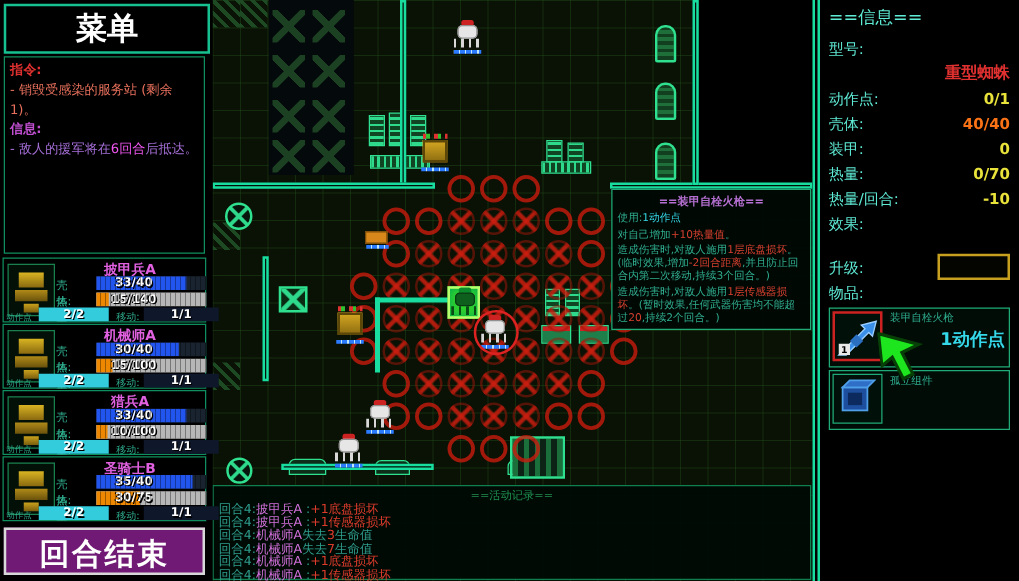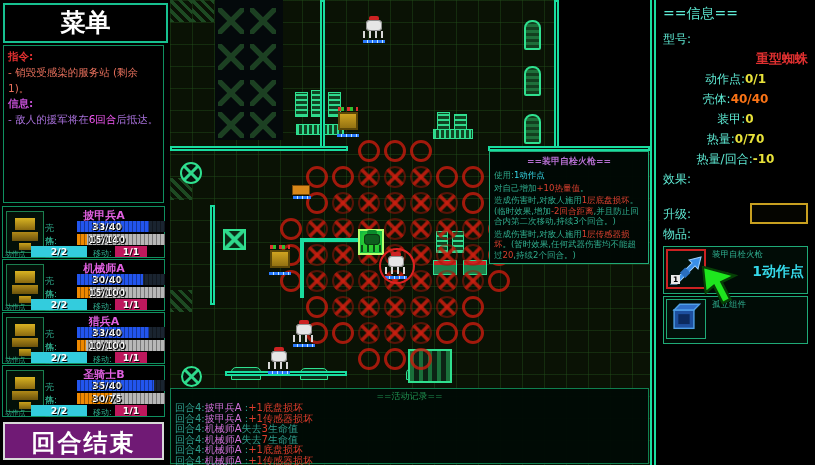--- a/index.html
+++ b/index.html
@@ -36,21 +36,21 @@
   .bar.heat{background:#b7b7b7;}
   .bar.heat .fill{background:#ee8800;}
   .bar.stripes:after{content:"";position:absolute;inset:0;
        background:repeating-linear-gradient(90deg,transparent 0 3px,rgba(0,0,0,.35) 3px 4px);}
   .ubottom{position:absolute;left:2px;top:39px;width:159px;height:11px;font-size:8px;color:#2fae8f;}
   .tinylbl{position:absolute;left:0;top:2px;transform:scale(.85);transform-origin:left;}
   .apbar{position:absolute;left:26px;top:0;width:56px;height:11px;background:#33ccdd;}
   .apbar span,.mvbar span{position:absolute;inset:0;text-align:center;color:#fff;font-size:9.5px;
         font-weight:bold;text-shadow:1px 1px 0 #000;line-height:11px;}
   .mvlbl{position:absolute;left:88px;top:2px;}
-  .mvbar{position:absolute;left:110px;top:0;width:32px;height:11px;background:#be185d;}
+  .mvbar{position:absolute;left:110px;top:0;width:60px;height:11px;background:#0f172a;}
   #end-turn{position:absolute;left:3px;top:422px;width:161px;height:38px;border:2px solid #d8d8d8;
             background:#701a75;color:#fff;font-size:24px;font-weight:bold;text-align:center;
             line-height:38px;letter-spacing:2px;box-sizing:border-box;}
   
   #map{position:absolute;left:170px;top:0;width:480px;height:465px;overflow:hidden;background-color:#0a1205;
        background-image:linear-gradient(rgba(36,84,28,.4) 1px,transparent 1px),
                         linear-gradient(90deg,rgba(36,84,28,.4) 1px,transparent 1px);
        background-size:22px 22px;}
   .mobj{position:absolute;z-index:2;box-sizing:border-box;}
   .k-darkcol{background:#04090b;z-index:1;}
@@ -122,21 +122,21 @@
   .seg-hl{color:#d84030;}
   .seg-cyan{color:#35d8e8;}
   
   #vsep{position:absolute;left:650px;top:0;width:6px;height:465px;border-left:2px solid #19dd9f;
         border-right:2px solid #19dd9f;box-sizing:border-box;z-index:30;background:#000;}
   #right-panel{position:absolute;left:656px;top:0;width:159px;height:465px;background:#000;z-index:30;
                box-sizing:border-box;padding:5px 7px;font-size:12px;}
   .rp-title{color:#5eead4;font-size:14px;margin-bottom:6px;}
   .rp-label{color:#5eead4;line-height:20px;}
   #rp-model{color:#e03030;font-weight:bold;font-size:13px;text-align:right;line-height:20px;}
-  .rp-stat{display:flex;justify-content:center;line-height:20px;}
+  .rp-stat{display:flex;justify-content:space-between;line-height:20px;}
   .rp-stat .sv{font-weight:bold;}
   #rp-upgrade{display:flex;justify-content:space-between;align-items:center;line-height:22px;margin-top:14px;}
   #upg-slot{width:54px;height:17px;border:2px solid #c8a020;background:#050500;}
   #items{margin-top:2px;}
   .item-row{position:relative;border:1px solid #1faa77;height:46px;margin-bottom:2px;background:#010c06;}
   .item-icon{position:absolute;left:2px;top:2px;width:40px;height:40px;border:1px solid #1faa77;
              background:#02100a;box-sizing:border-box;}
   .item-row.sel .item-icon{border:2px solid #cc2222;}
   .item-badge{position:absolute;left:3px;bottom:3px;width:9px;height:9px;background:#e8e8e8;color:#000;
               font-size:7.5px;line-height:9px;text-align:center;font-weight:bold;z-index:2;}

